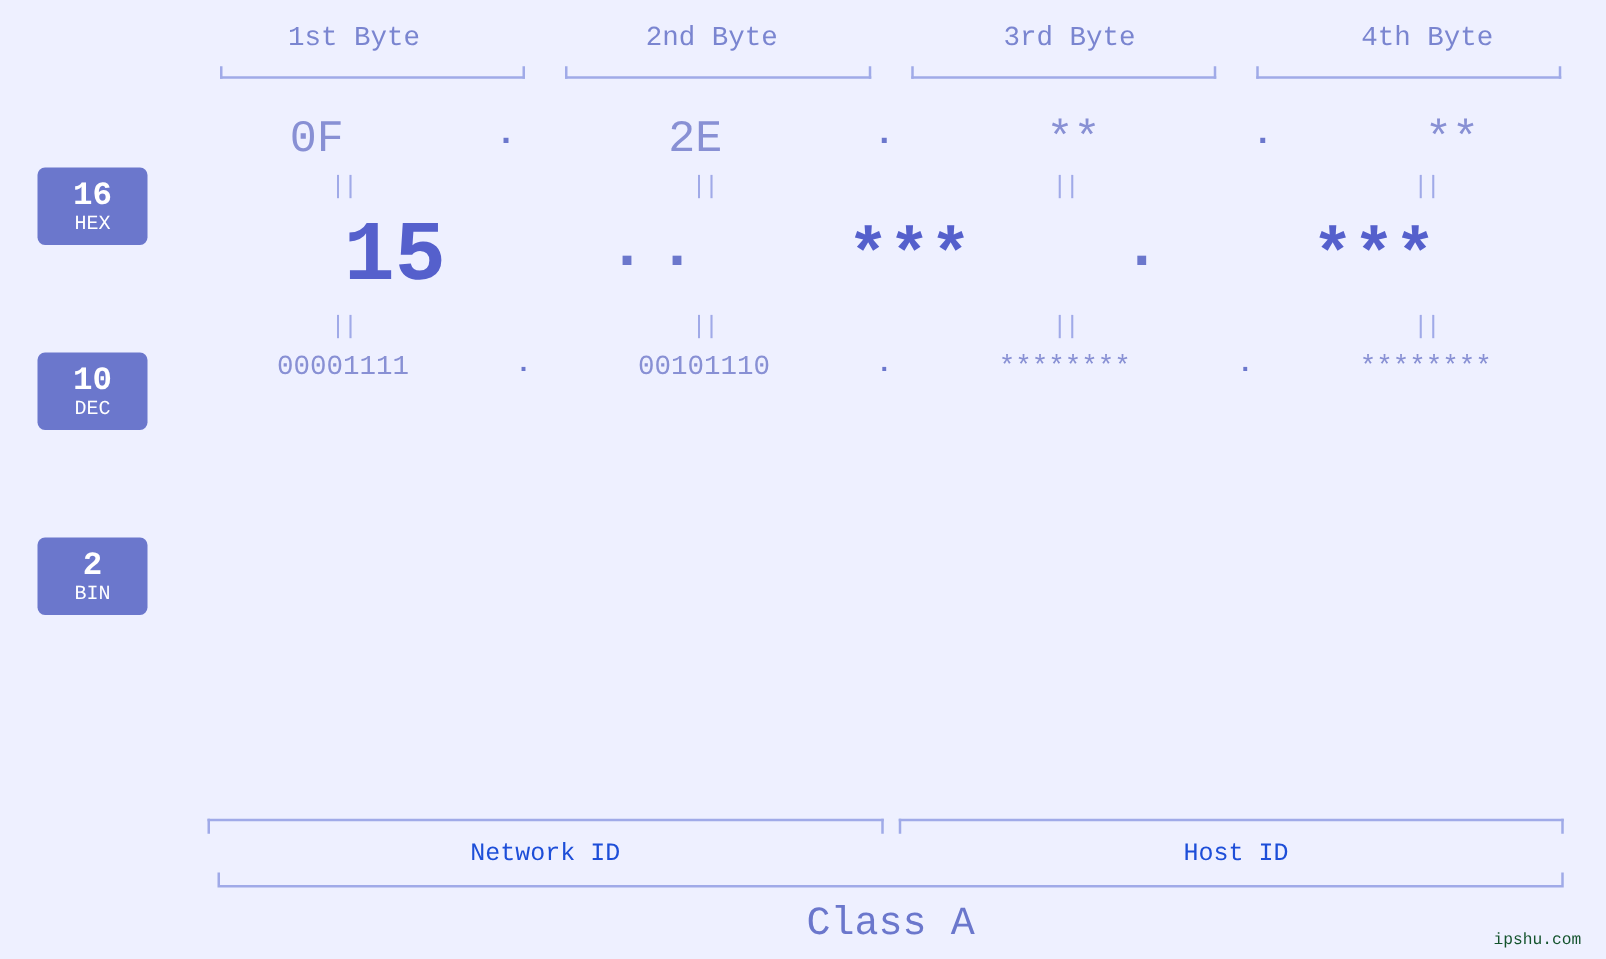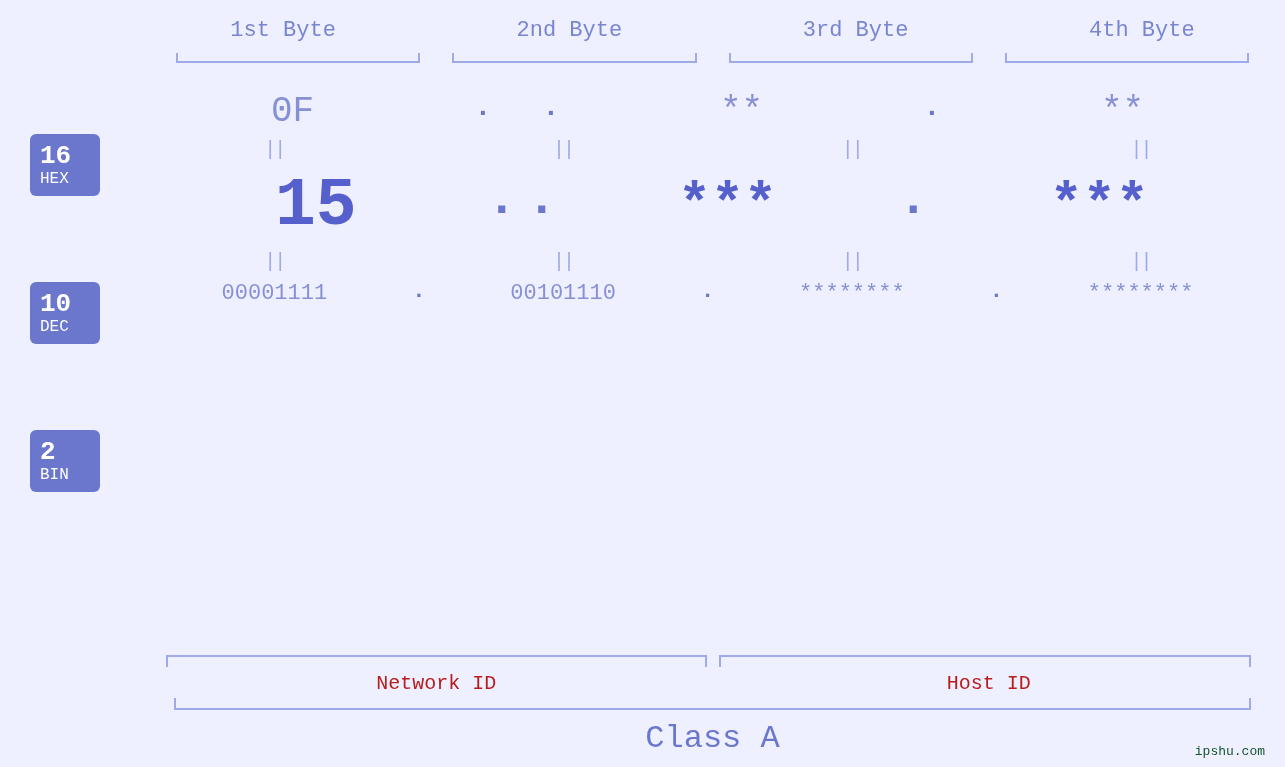--- a/index.html
+++ b/index.html
@@ -96,21 +96,22 @@
       justify-content: space-around;
       padding-bottom: 110px;
       padding-top: 10px;
     }
 
     .base-badge {
       background: #6b77cc;
       color: white;
       border-radius: 6px;
       padding: 8px 10px;
-      width: 70px;
+      text-align: center;
+      width: 88px;
       margin-left: 10px;
     }
 
     .base-badge .base-num {
       font-size: 26px;
       font-weight: bold;
       line-height: 1.1;
     }
 
     .base-badge .base-label {
@@ -266,21 +267,21 @@
     }
 
     .id-labels {
       display: flex;
       margin-top: 5px;
     }
 
     .id-label {
       flex: 0 0 50%;
       text-align: center;
-      color: #b91c1c;
+      color: #1d4ed8;
       font-size: 20px;
       font-family: 'Courier New', Courier, monospace;
     }
 
     
     .class-section {
       padding-left: 140px;
       margin-top: 8px;
       margin-bottom: 0;
     }
@@ -380,20 +381,23 @@
       </div>
     </div>
 
     <div class="rows-wrapper">
 
       <div class="data-row hex-row" style="margin-top:10px; margin-bottom:4px;gap:28px;">
         <div class="byte-cell">
           <span class="hex-value">0F</span>
         </div>
         <div class="dot-separator" style="font-size:28px; padding-bottom:8px;">.</div>
+        <div class="byte-cell">
+          <span class="hex-value">2E</span>
+        </div>
         <div class="dot-separator" style="font-size:28px; padding-bottom:8px;">.</div>
         <div class="byte-cell">
           <span class="hex-value">**</span>
         </div>
         <div class="dot-separator" style="font-size:28px; padding-bottom:8px;">.</div>
         <div class="byte-cell">
           <span class="hex-value">**</span>
         </div>
       </div>
 

